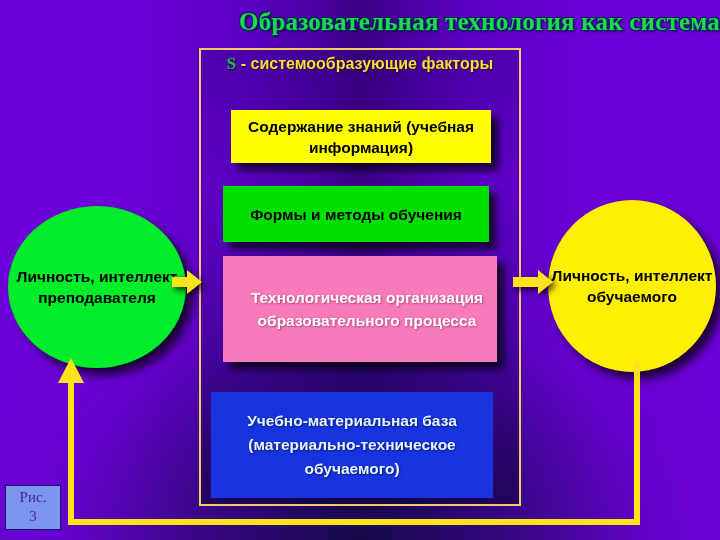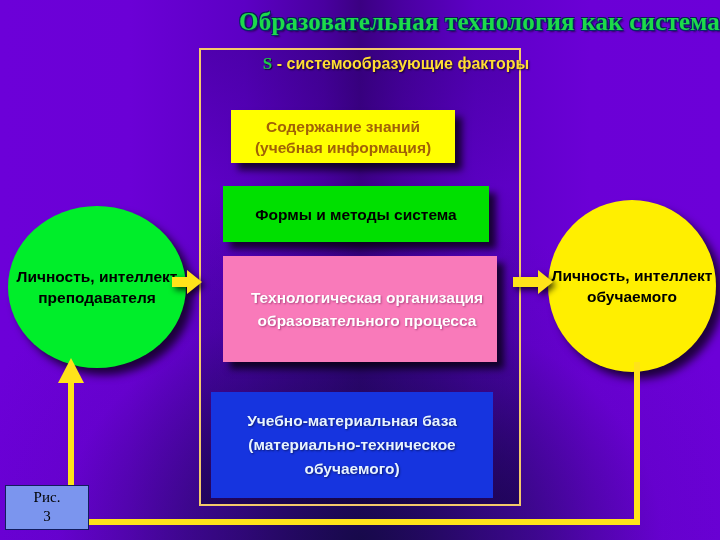--- a/index.html
+++ b/index.html
@@ -68,21 +68,20 @@
     position: absolute;
     left: 199px;
     top: 54px;
     width: 322px;
     text-align: center;
     color: #ffdd33;
     font-weight: bold;
     font-size: 16px;
     line-height: 20px;
     text-shadow: 1px 1px 2px rgba(0,0,0,0.7);
-    margin-left: 36px;
   }
   #panel-heading .s-symbol {
     font-family: "Liberation Serif", serif;
     font-style: normal;
     font-weight: bold;
     color: #1ec94a;
     font-size: 17px;
     text-shadow: 1px 1px 1px rgba(0,0,0,0.8);
   }
 
@@ -93,23 +92,23 @@
     display: flex;
     align-items: center;
     justify-content: center;
     text-align: center;
     font-weight: bold;
     box-shadow: 7px 7px 7px rgba(0,0,0,0.72);
   }
   .cbox span { display: block; width: 100%; }
 
   #box-content {
-    left: 231px; top: 110px; width: 224px; height: 53px;
+    left: 231px; top: 110px; width: 260px; height: 53px;
     background: #ffff00;
-    color: #a16207;
+    color: #000000;
     font-size: 15.5px;
     line-height: 21px;
   }
   #box-forms {
     left: 223px; top: 186px; width: 266px; height: 56px;
     background: #00e000;
     color: #000000;
     font-size: 15.5px;
     line-height: 21px;
   }
@@ -199,25 +198,25 @@
     width: 0; height: 0;
     border-left: 13px solid transparent;
     border-right: 13px solid transparent;
     border-bottom: 25px solid #ffe31a;
   }
 
   
   #fig-caption {
     position: absolute;
     left: 5px; top: 485px;
-    width: 84px; height: 45px;
+    width: 56px; height: 45px;
     background: #7b95ee;
     border: 1px solid #121c5e;
     box-sizing: border-box;
-    color: #000000;
+    color: #4c1d95;
     font-family: "Liberation Serif", serif;
     font-size: 15px;
     line-height: 19px;
     text-align: center;
     padding-top: 2px;
   }
 </style>
 </head>
 <body>
 
@@ -229,21 +228,21 @@
 
   <div id="panel-heading">
     <span class="s-symbol">S</span><span> - системообразующие факторы</span>
   </div>
 
   <div class="cbox" id="box-content">
     <span>Содержание знаний (учебная информация)</span>
   </div>
 
   <div class="cbox" id="box-forms">
-    <span>Формы и методы система</span>
+    <span>Формы и методы обучения</span>
   </div>
 
   <div class="cbox" id="box-tech">
     <span>Технологическая организация образовательного процесса</span>
   </div>
 
   <div class="cbox" id="box-base">
     <span>Учебно-материальная база (материально-техническое обучаемого)</span>
   </div>
 

